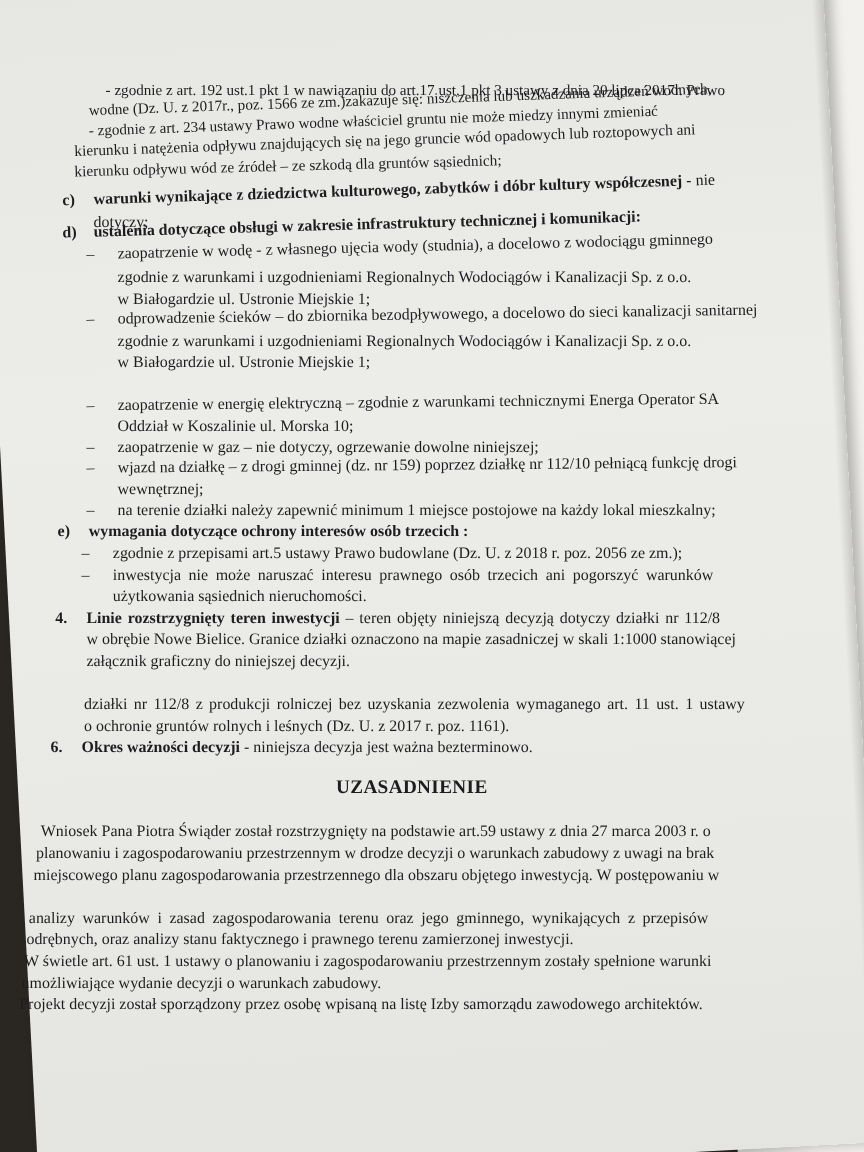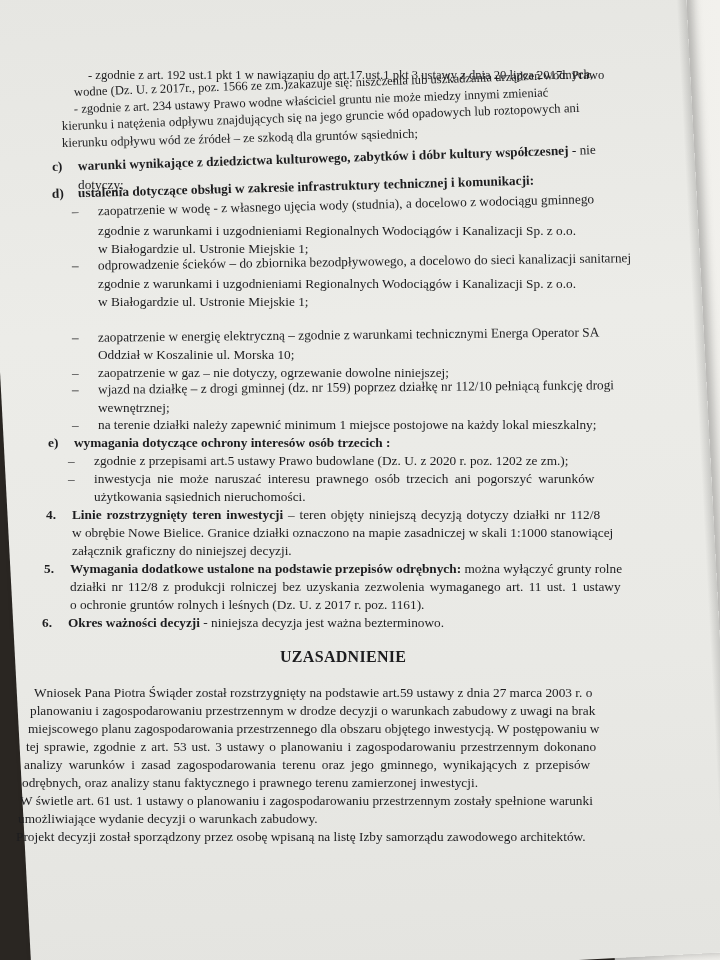--- a/index.html
+++ b/index.html
@@ -71,45 +71,41 @@
   <div class="line" style="left:72px; top:329px; transform:rotate(-0.6deg); transform-origin:left;"><span class="marker">–</span><span>zaopatrzenie w energię elektryczną – zgodnie z warunkami technicznymi Energa Operator SA</span></div>
   <div class="line" style="left:98px; top:346px;">Oddział w Koszalinie ul. Morska 10;</div>
   <div class="line" style="left:72px; top:364px;"><span class="marker">–</span><span>zaopatrzenie w gaz – nie dotyczy, ogrzewanie dowolne niniejszej;</span></div>
   <div class="line" style="left:72px; top:381px; transform:rotate(-0.5deg); transform-origin:left;"><span class="marker">–</span><span>wjazd na działkę – z drogi gminnej (dz. nr 159) poprzez działkę nr 112/10 pełniącą funkcję drogi</span></div>
   <div class="line" style="left:98px; top:399px;">wewnętrznej;</div>
   <div class="line" style="left:72px; top:416px;"><span class="marker">–</span><span>na terenie działki należy zapewnić minimum 1 miejsce postojowe na każdy lokal mieszkalny;</span></div>
 
   <div class="line" style="left:48px; top:434px;">
     <span class="b marker">e)</span><span class="b">wymagania dotyczące ochrony interesów osób trzecich :</span>
   </div>
-  <div class="line" style="left:68px; top:452px;"><span class="marker">–</span><span>zgodnie z przepisami art.5 ustawy Prawo budowlane (Dz. U. z 2020 r. poz. 1202 ze zm.);</span></div>
+  <div class="line" style="left:68px; top:452px;"><span class="marker">–</span><span>zgodnie z przepisami art.5 ustawy Prawo budowlane (Dz. U. z 2018 r. poz. 2056 ze zm.);</span></div>
   <div class="line" style="left:94px; top:488px;">użytkowania sąsiednich nieruchomości.</div>
   <div class="line" style="left:68px; top:470px; word-spacing:3px;"><span class="marker">–</span><span>inwestycja nie może naruszać interesu prawnego osób trzecich ani pogorszyć warunków</span></div>
 
   <div class="line" style="left:46px; top:506px; word-spacing:1.5px;">
     <span class="b marker">4.</span><span class="b">Linie rozstrzygnięty teren inwestycji</span><span> – teren objęty niniejszą decyzją dotyczy działki nr 112/8</span>
   </div>
   <div class="line" style="left:72px; top:524px;">w obrębie Nowe Bielice. Granice działki oznaczono na mapie zasadniczej w skali 1:1000 stanowiącej</div>
   <div class="line" style="left:72px; top:542px;">załącznik graficzny do niniejszej decyzji.</div>
 
-  <div class="line" style="left:44px; top:560px;">
-    <span class="b marker">5.</span><span class="b">Wymagania dodatkowe ustalone na podstawie przepisów odrębnych:</span><span> można wyłączyć grunty rolne</span>
-  </div>
   <div class="line" style="left:70px; top:578px; word-spacing:2px;">działki nr 112/8 z produkcji rolniczej bez uzyskania zezwolenia wymaganego art. 11 ust. 1 ustawy</div>
   <div class="line" style="left:70px; top:596px;">o ochronie gruntów rolnych i leśnych (Dz. U. z 2017 r. poz. 1161).</div>
 
   <div class="line" style="left:42px; top:614px;">
     <span class="b marker">6.</span><span class="b">Okres ważności decyzji</span><span> - niniejsza decyzja jest ważna bezterminowo.</span>
   </div>
 
   <div class="heading" style="left:280px; top:648px;">UZASADNIENIE</div>
   <div class="line" style="left:34px; top:684px;">Wniosek Pana Piotra Świąder został rozstrzygnięty na podstawie art.59 ustawy z dnia 27 marca 2003 r. o</div>
   <div class="line" style="left:28px; top:720px;">miejscowego planu zagospodarowania przestrzennego dla obszaru objętego inwestycją. W postępowaniu w</div>
   <div class="line" style="left:30px; top:702px;">planowaniu i zagospodarowaniu przestrzennym w drodze decyzji o warunkach zabudowy z uwagi na brak</div>
-  <div class="line" style="left:26px; top:738px; word-spacing:1.5px;">tej sprawie, zgodnie z art. 53 ust. 3 ustawy o planowaniu i zagospodarowaniu przestrzennym dokonano</div>
   <div class="line" style="left:24px; top:756px; word-spacing:3px;">analizy warunków i zasad zagospodarowania terenu oraz jego gminnego, wynikających z przepisów</div>
   <div class="line" style="left:22px; top:774px;">odrębnych, oraz analizy stanu faktycznego i prawnego terenu zamierzonej inwestycji.</div>
   <div class="line" style="left:20px; top:792px;">W świetle art. 61 ust. 1 ustawy o planowaniu i zagospodarowaniu przestrzennym zostały spełnione warunki</div>
   <div class="line" style="left:18px; top:810px;">umożliwiające wydanie decyzji o warunkach zabudowy.</div>
   <div class="line" style="left:16px; top:828px;">Projekt decyzji został sporządzony przez osobę wpisaną na listę Izby samorządu zawodowego architektów.</div>
 
 </div>
 
 <div class="content" style="pointer-events:none;">
 </div>

